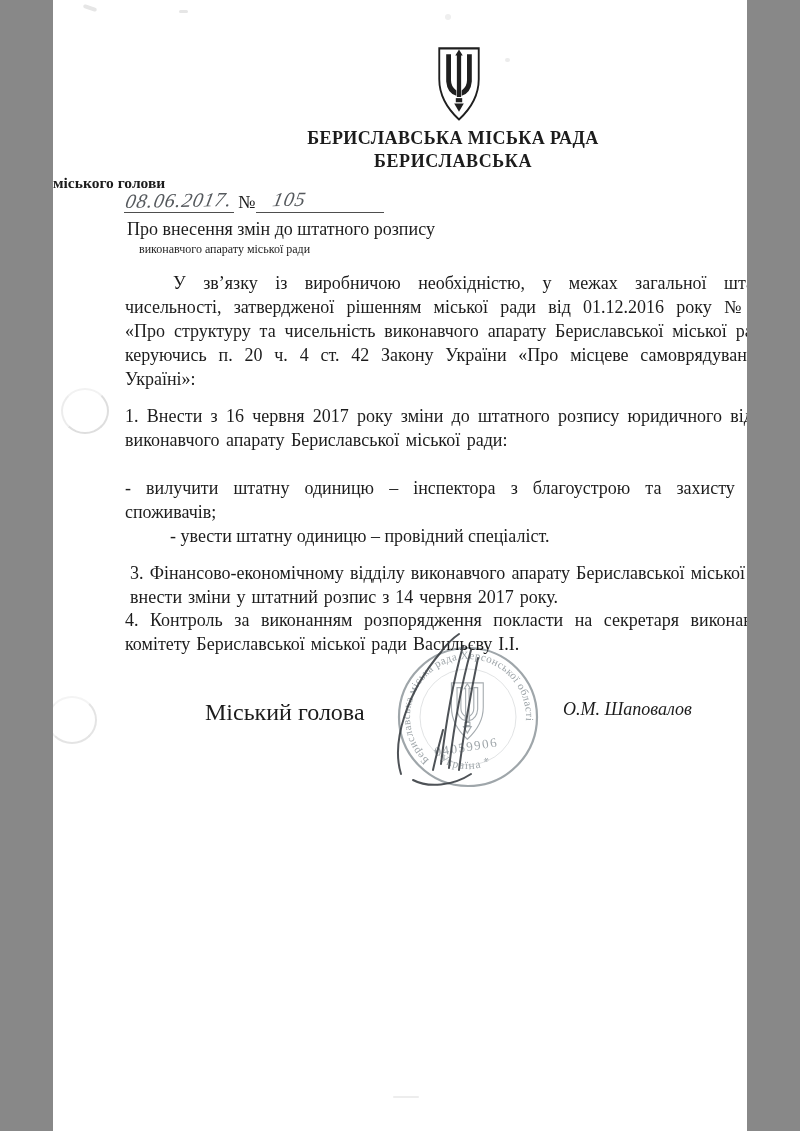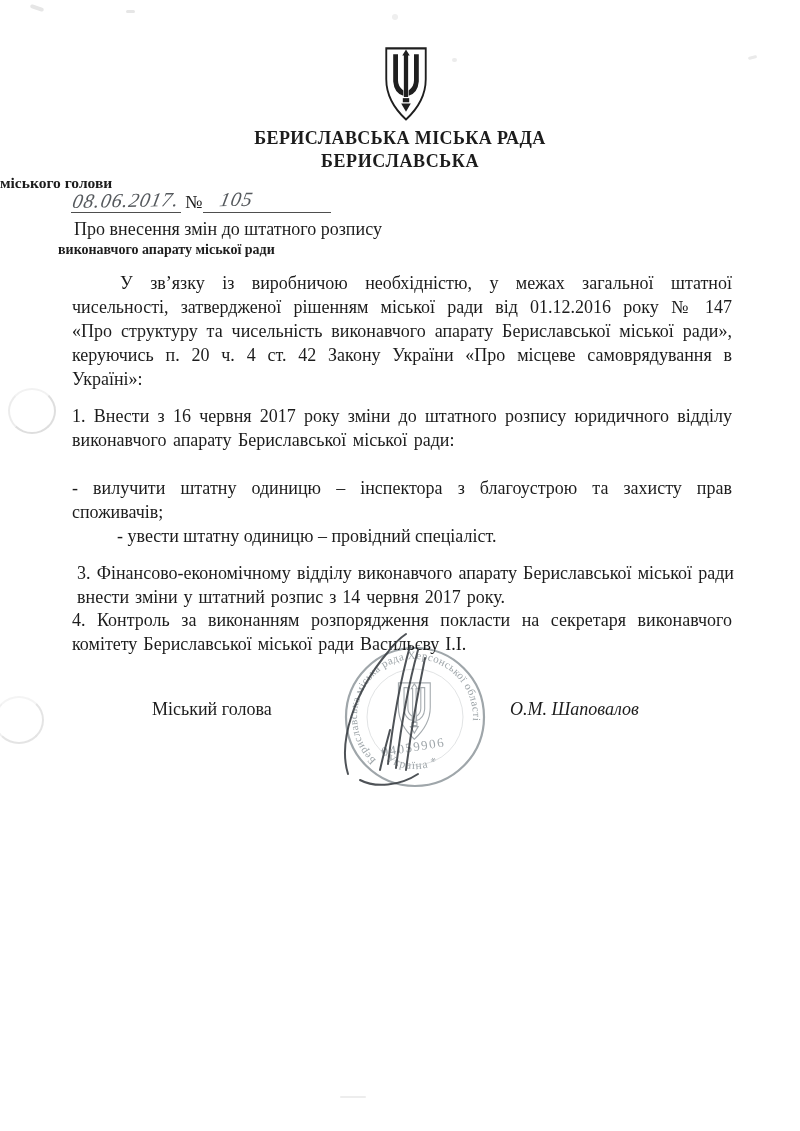--- a/index.html
+++ b/index.html
@@ -1,18 +1,18 @@
 <!DOCTYPE html>
 <html><head>
 <meta charset="utf-8">
 <style>
   html,body{margin:0;padding:0;background:#888;}
   .page{
     position:relative;
-    width:800px;height:1131px;
+    width:694px;height:1131px;
     margin:0 auto;
     background:#ffffff;
     font-family:"Liberation Serif","DejaVu Serif",serif;
     color:#1c1c1c;
     overflow:hidden;
   }
   
   .speck{position:absolute;background:#e6e6e6;border-radius:3px;}
   .punch-hole{position:absolute;border-radius:50%;border:2px solid #d6d6d6;
     border-top-color:#efefef;border-left-color:#e8e8e8;opacity:.8;}
@@ -28,32 +28,32 @@
   .hand{font-style:italic;color:#55595d;transform:skewX(-12deg) rotate(-1deg);
     display:inline-block;letter-spacing:1px;}
   .hand-date{position:absolute;left:73px;top:189px;font-size:20px;}
   .num-sign{position:absolute;left:185px;top:192px;font-size:18px;}
   .hand-num{position:absolute;left:220px;top:188px;font-size:20px;}
   .u-line{position:absolute;height:0;border-bottom:1.5px solid #4e4e4e;}
   .u1{left:71px;top:212px;width:110px;}
   .u2{left:203px;top:212px;width:128px;}
   
   .subject1{position:absolute;left:74px;top:219px;font-size:18px;text-align:center;}
-  .subject2{position:absolute;left:58px;top:242px;font-size:14px;font-weight:bold;}
+  .subject2{position:absolute;left:86px;top:242px;font-size:12px;}
   
   .para{position:absolute;left:72px;width:660px;font-size:18px;line-height:24px;
     text-align:justify;margin:0;}
   .preamble{top:271px;text-indent:48px;word-spacing:3px;}
   .item1{top:404px;word-spacing:2px;}
   .bullet1{top:476px;word-spacing:4px;}
   .bullet2{top:524px;text-align:left;margin-left:45px;}
   .item3{top:561px;padding-left:5px;width:657px;word-spacing:1.5px;}
   .item4{top:608px;word-spacing:1.5px;}
   
-  .sig-title{position:absolute;left:152px;top:699px;font-size:18px;text-align:center;}
+  .sig-title{position:absolute;left:152px;top:699px;font-size:24px;text-align:center;}
   .sig-name{position:absolute;left:510px;top:699px;font-size:18px;font-style:italic;}
   .stamp{position:absolute;left:343px;top:645px;mix-blend-mode:multiply;}
   .signature-ink{position:absolute;left:330px;top:622px;}
 </style>
 </head>
 <body>
 
 <div class="page">
 
   <div class="speck" style="left:30px;top:6px;width:14px;height:4px;transform:rotate(18deg);"></div>

